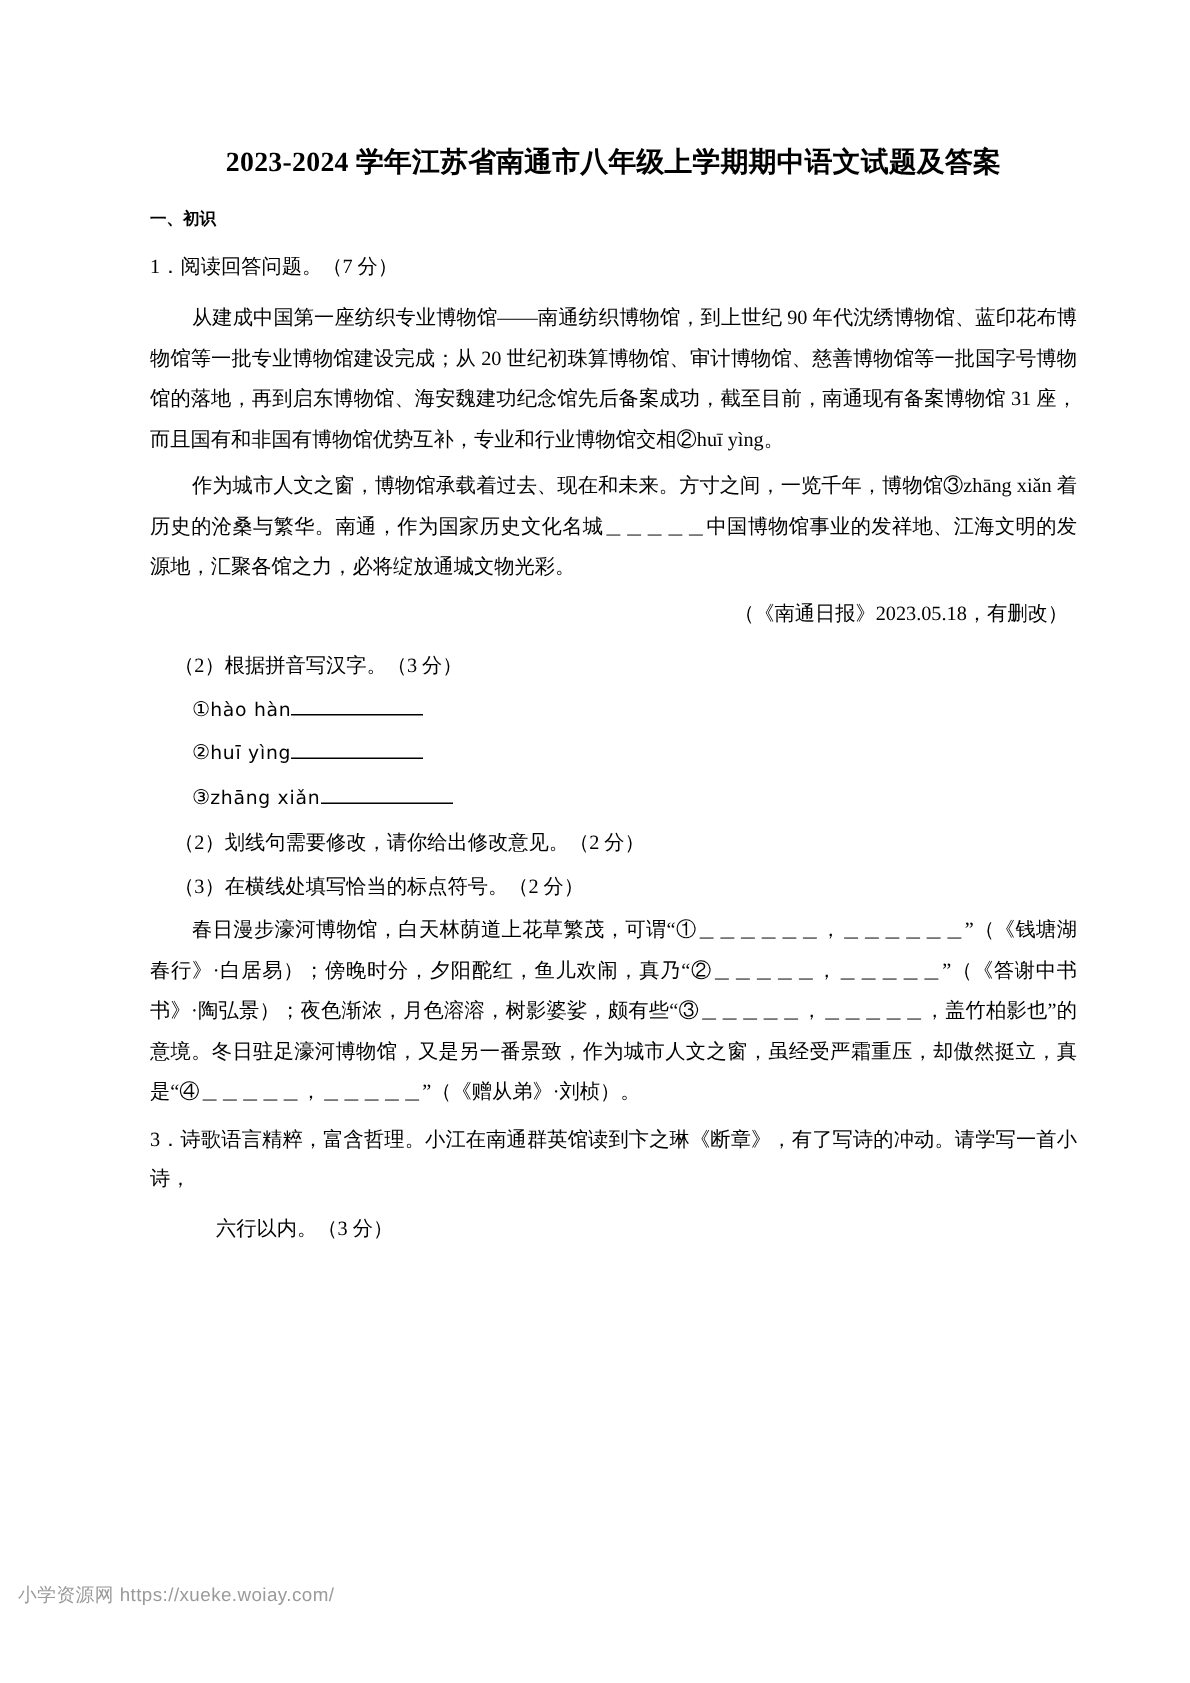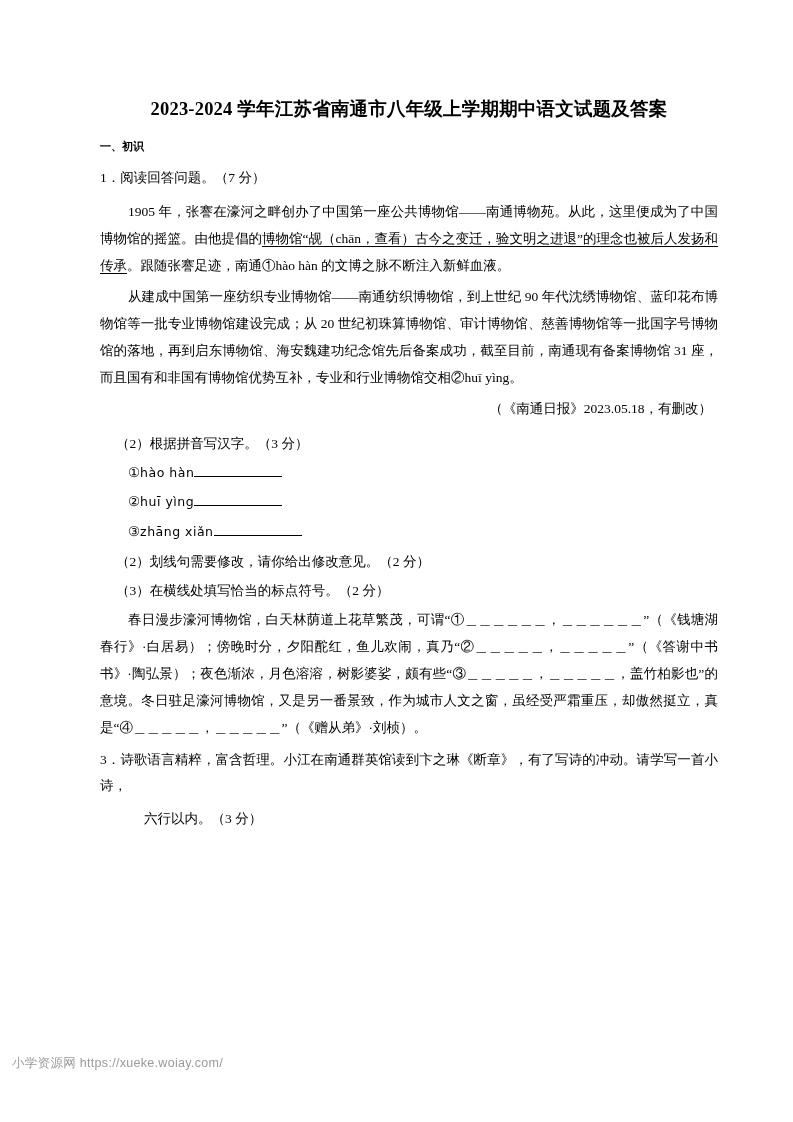--- a/index.html
+++ b/index.html
@@ -118,24 +118,24 @@
 
 <div class="page">
   <div class="content">
 
     <h1 class="doc-title">2023-2024 学年江苏省南通市八年级上学期期中语文试题及答案</h1>
 
     <div class="section-head">一、初识</div>
 
     <p class="q">1．阅读回答问题。（7 分）</p>
 
-    <p class="body"><span>1905 年，张謇在濠河之畔创办了中国第一座公共博物馆——南通博物苑。从此，这里便成为了中国博物馆的摇篮。由他提倡的</span><span class="u">博物馆“觇（chān，查看）古今之变迁，验文明之进退”的理念也被后人发扬和传承</span><span>。跟随张謇足迹，南通①hào hàn 的文博之脉不断注入新鲜血液。</span></p>
 
     <p class="body">从建成中国第一座纺织专业博物馆——南通纺织博物馆，到上世纪 90 年代沈绣博物馆、蓝印花布博物馆等一批专业博物馆建设完成；从 20 世纪初珠算博物馆、审计博物馆、慈善博物馆等一批国字号博物馆的落地，再到启东博物馆、海安魏建功纪念馆先后备案成功，截至目前，南通现有备案博物馆 31 座，而且国有和非国有博物馆优势互补，专业和行业博物馆交相②huī yìng。</p>
 
+    <p class="body">作为城市人文之窗，博物馆承载着过去、现在和未来。方寸之间，一览千年，博物馆③zhāng xiǎn 着历史的沧桑与繁华。南通，作为国家历史文化名城＿＿＿＿＿中国博物馆事业的发祥地、江海文明的发源地，汇聚各馆之力，必将绽放通城文物光彩。</p>
 
     <p class="src">（《南通日报》2023.05.18，有删改）</p>
 
     <p class="sub">（2）根据拼音写汉字。（3 分）</p>
 
     <p class="sub2"><span>①</span><span class="pinyin">hào hàn</span><span class="blank b-md"></span></p>
 
     <p class="sub2"><span>②</span><span class="pinyin">huī yìng</span><span class="blank b-md"></span></p>
 
     <p class="sub2"><span>③</span><span class="pinyin">zhāng xiǎn</span><span class="blank b-md"></span></p>

